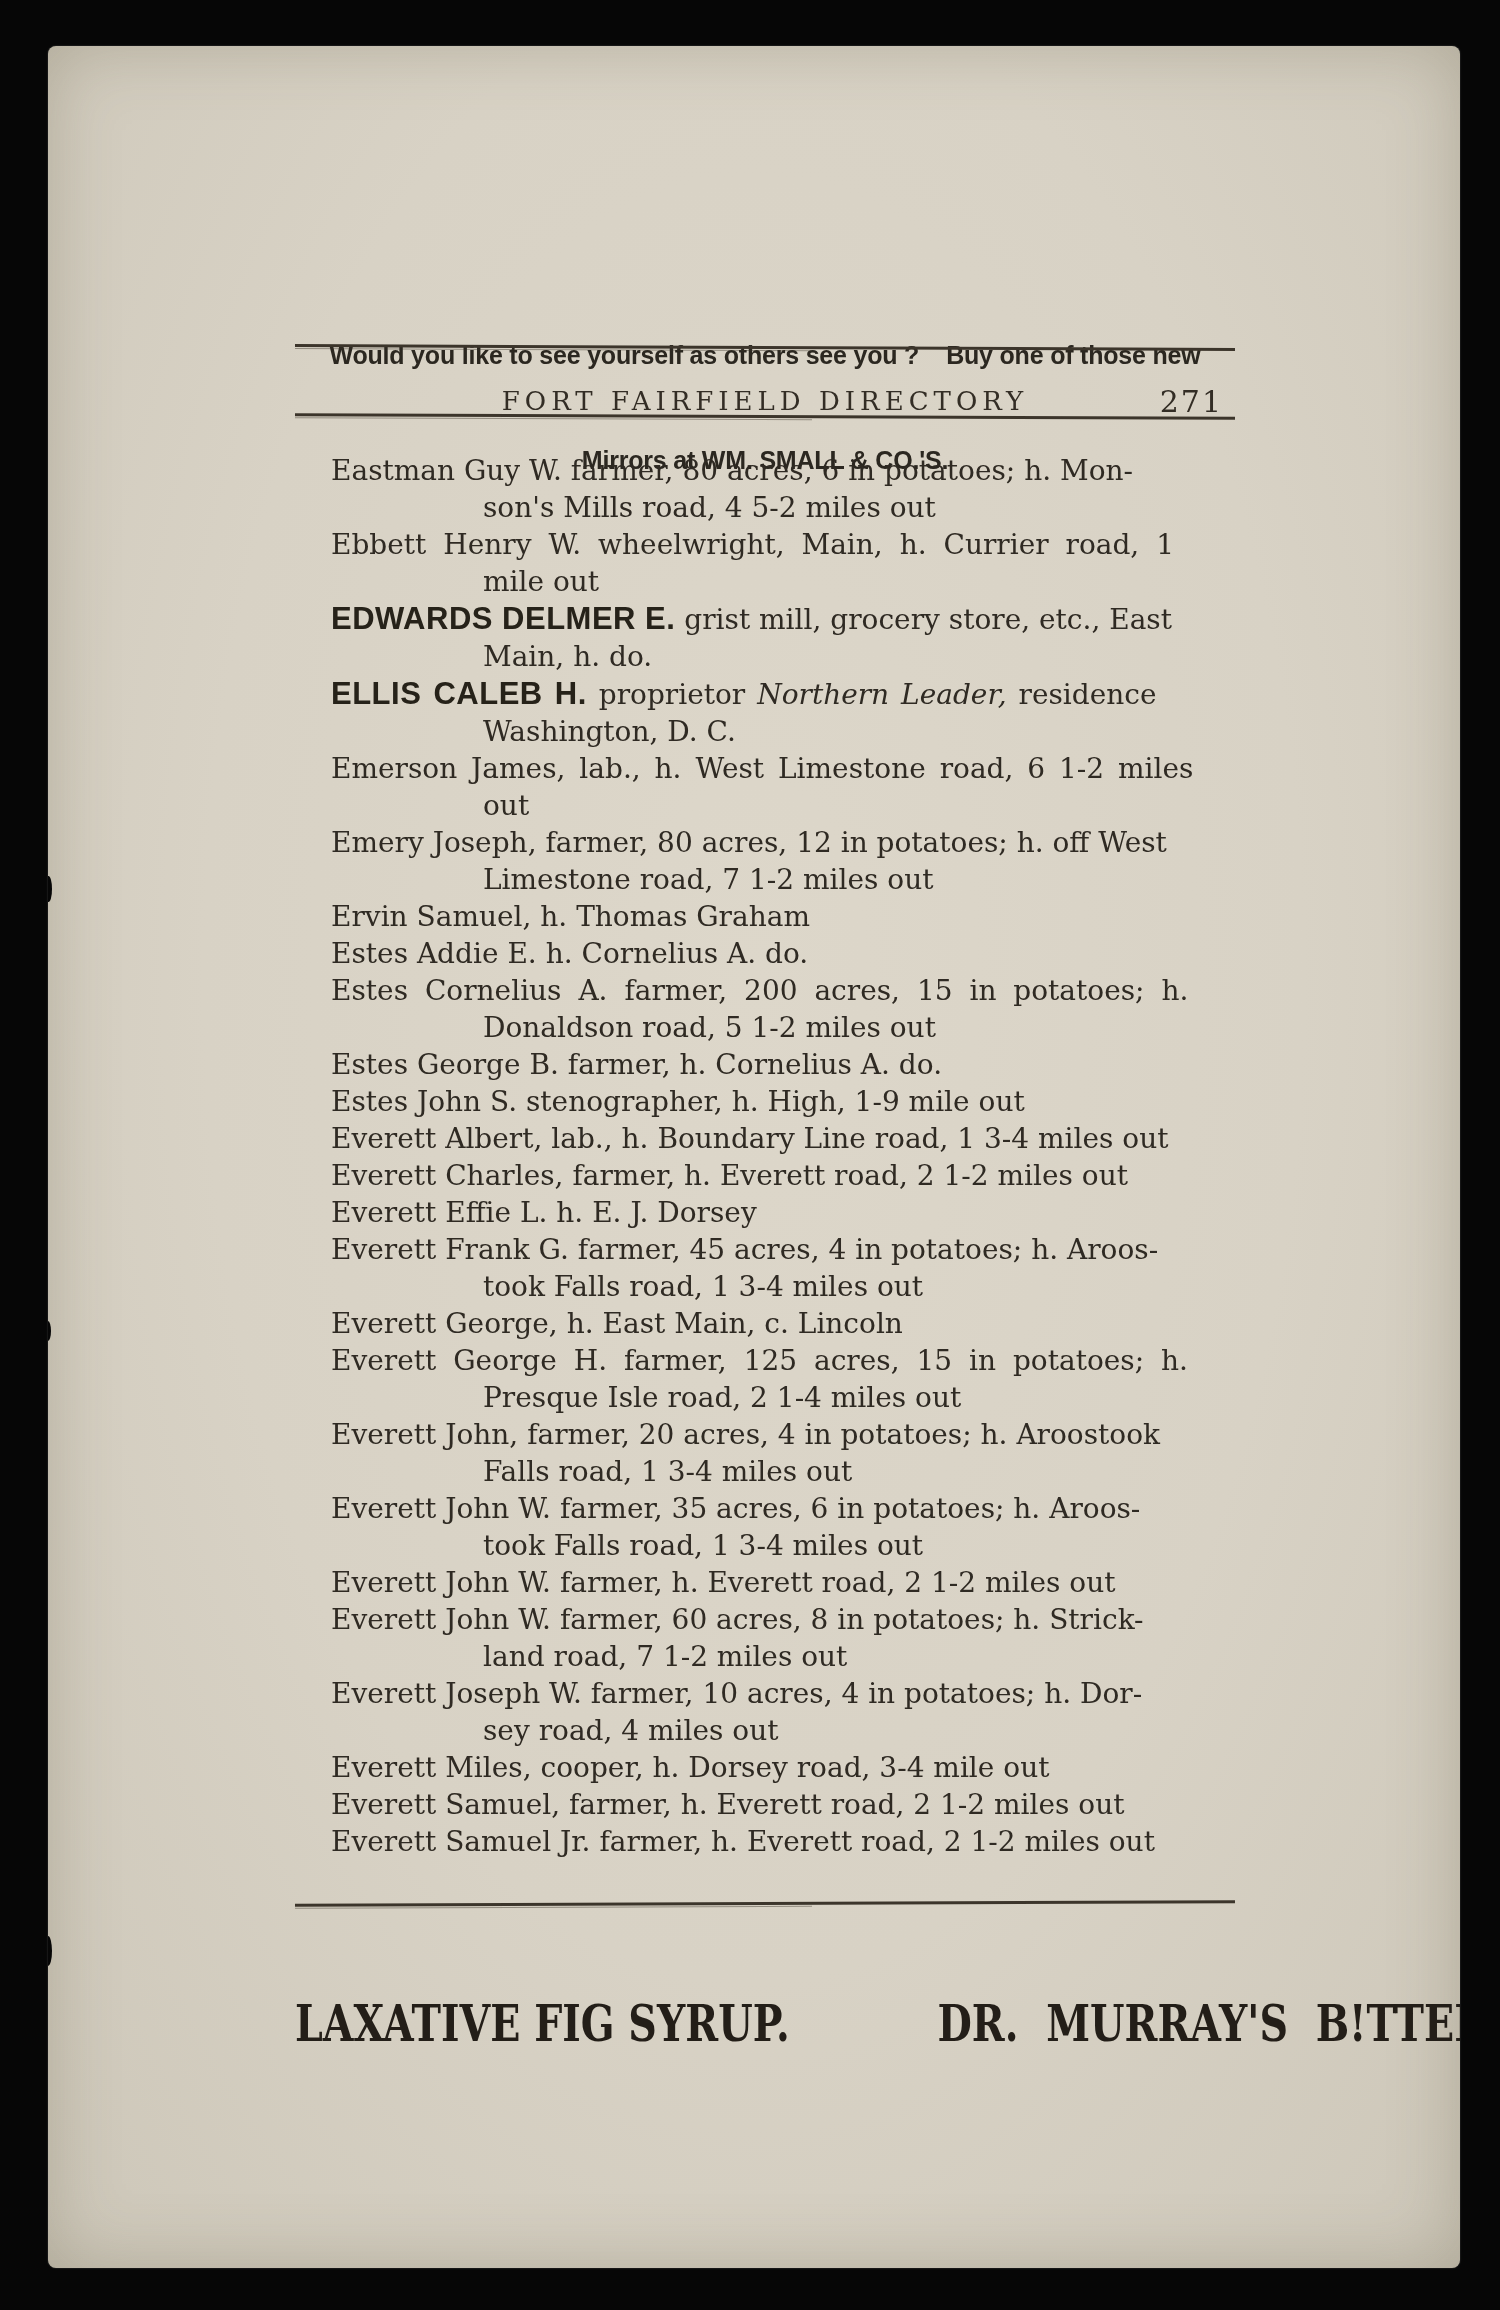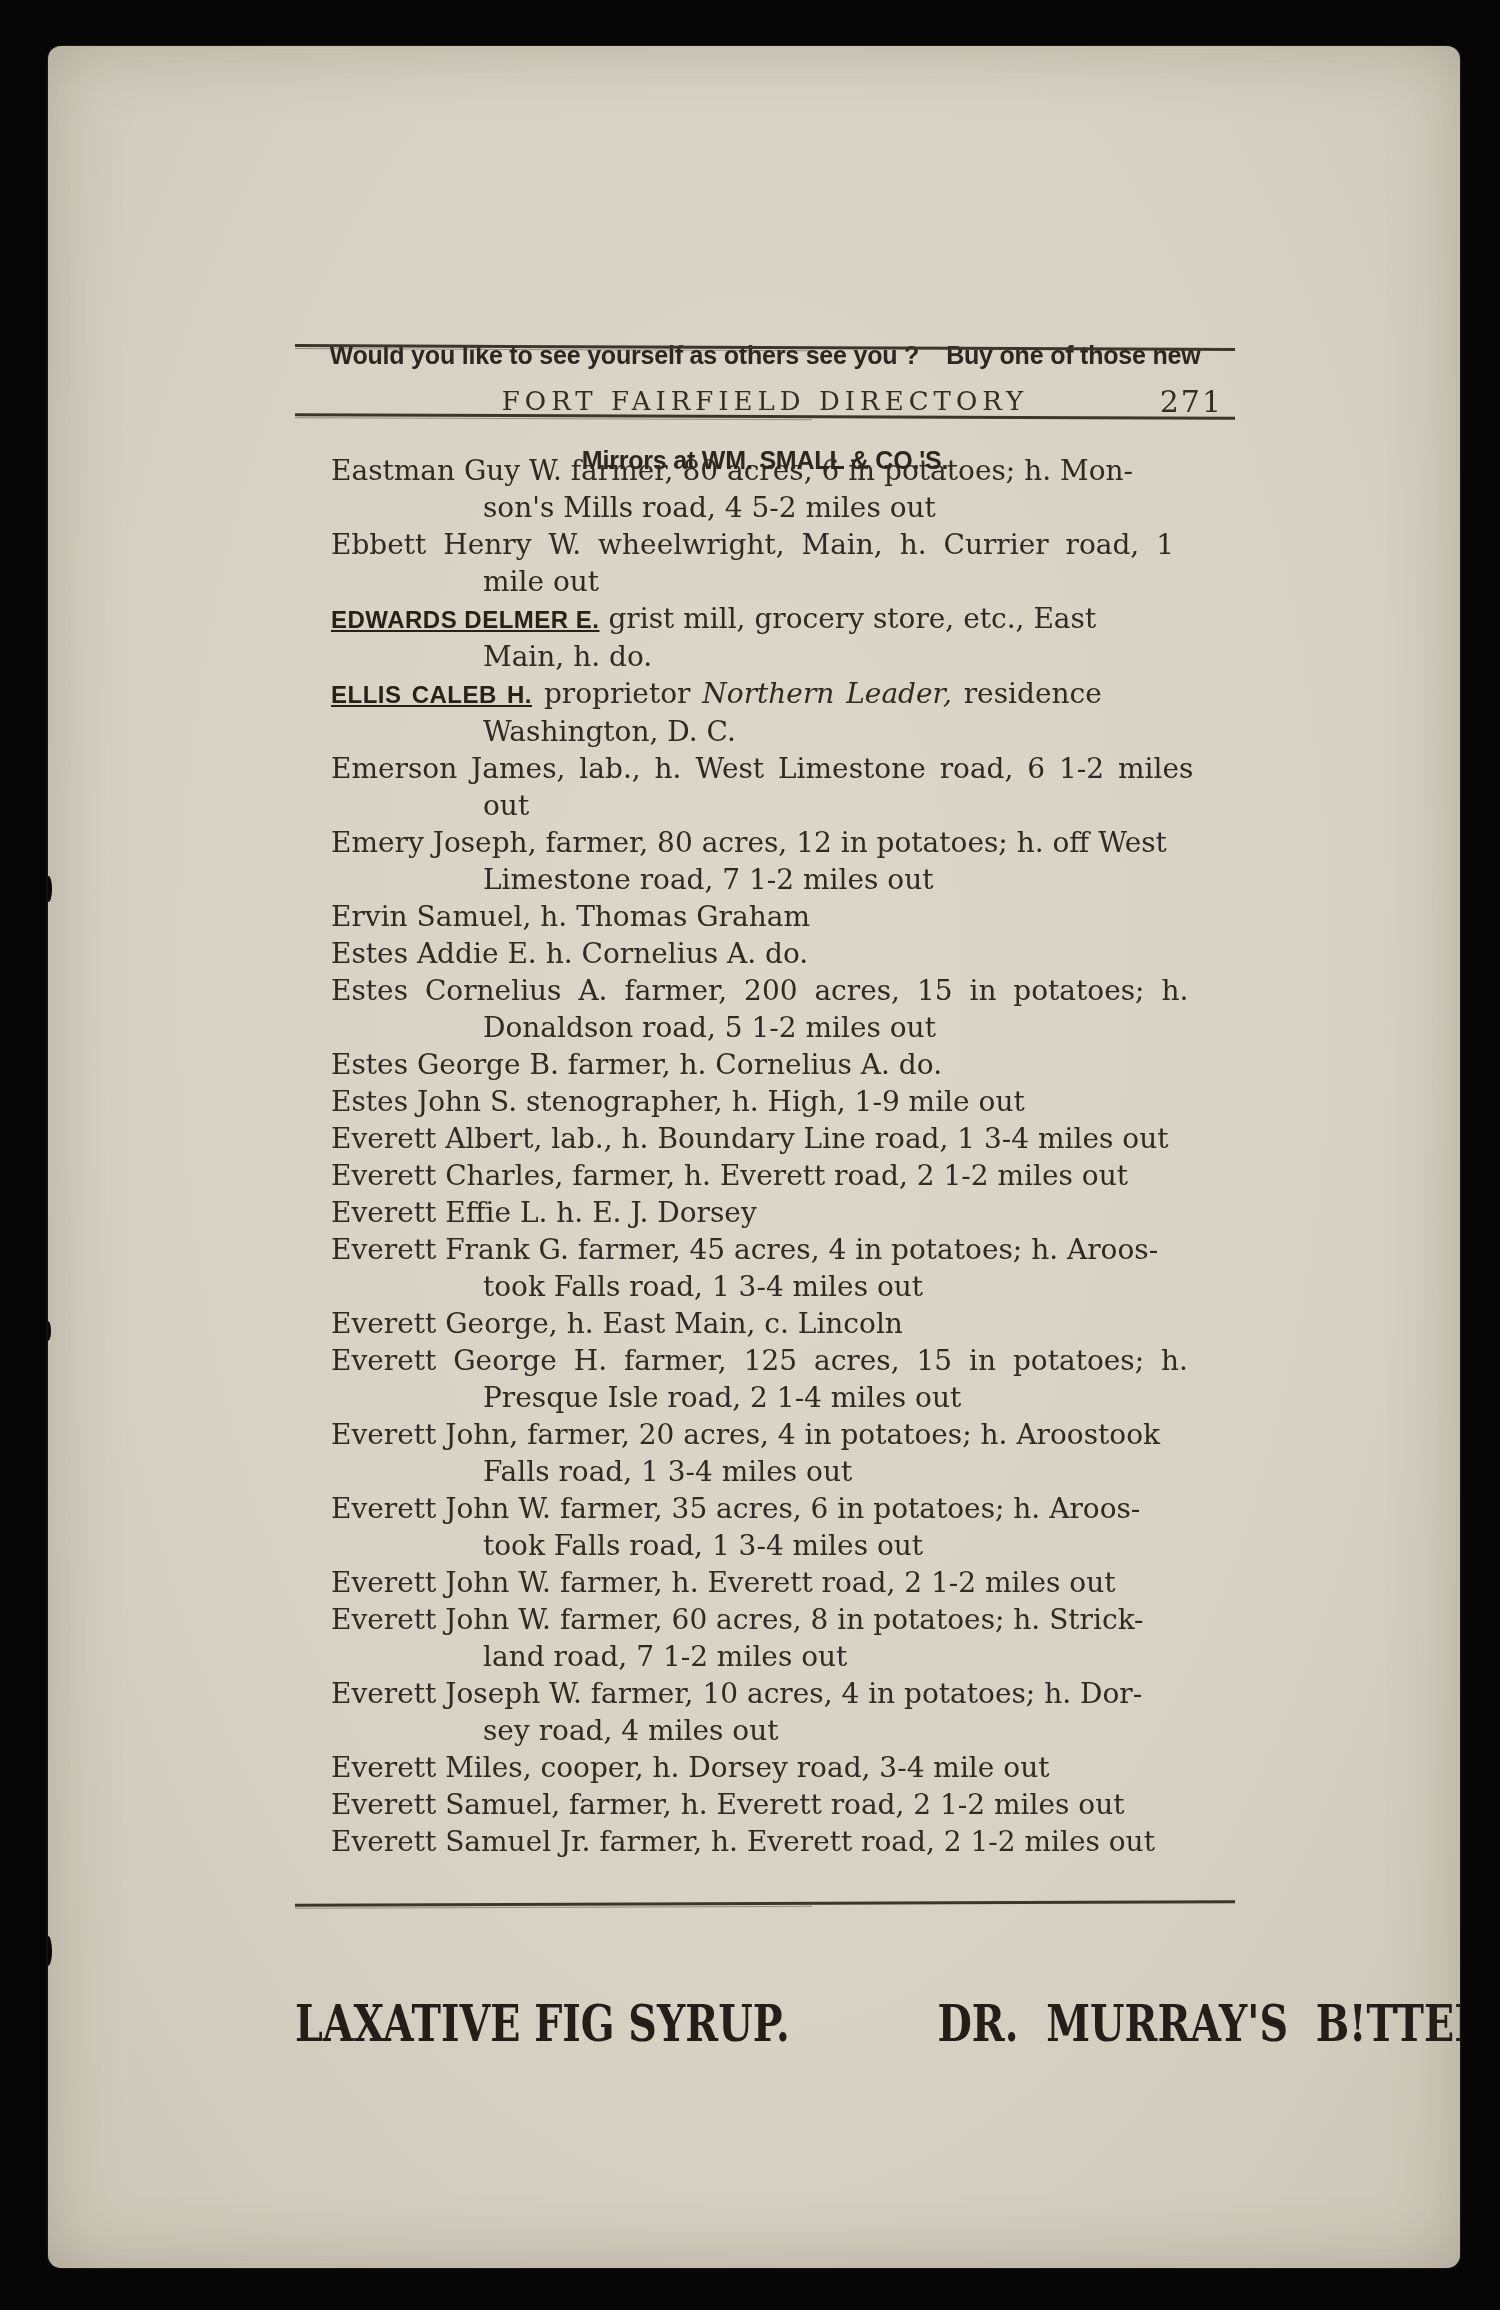--- a/index.html
+++ b/index.html
@@ -7,21 +7,21 @@
     width:1500px;height:2310px;
     background:#060606;
     position:relative;
     font-family:"DejaVu Serif", serif;
     overflow:hidden;
   }
   .paper{
     position:absolute;left:48px;top:46px;width:1412px;height:2222px;
     background:radial-gradient(ellipse at 50% 42%, #ddd7ca 0%, #d8d2c5 55%, #cdc7b9 100%);
     box-shadow:inset 0 0 70px rgba(95,85,62,0.28), 0 0 2px rgba(255,255,255,0.25);
-    border-radius:13px;
+    border-radius:8px;
     overflow:hidden;
   }
   .nick{position:absolute;background:#060606;}
   .nick1{left:-3px;top:830px;width:7px;height:26px;border-radius:0 60% 60% 0;}
   .nick2{left:-3px;top:1275px;width:6px;height:20px;border-radius:0 60% 60% 0;}
   .nick3{left:-4px;top:1890px;width:8px;height:30px;border-radius:0 60% 60% 0;}
 
   .header-ad{
     position:absolute;left:247px;top:222px;width:940px;
     font-family:"Liberation Sans", sans-serif;
@@ -49,21 +49,21 @@
   }
 
   .entries{
     position:absolute;left:247px;top:406px;width:946px;
     font-size:28px;line-height:37px;color:#2f2a23;
   }
   .entries .line{white-space:pre;margin-left:36px;}
   .entries .wrap{padding-left:152px;}
   .blead{
     font-family:"Liberation Sans", sans-serif;
-    font-weight:700;font-size:24px;letter-spacing:0.5px;color:#262219;text-decoration:underline;
+    font-weight:700;font-size:31px;letter-spacing:0.5px;color:#262219;
   }
   .ital{font-style:italic;}
 
   .footer-ad{
     position:absolute;left:247px;top:1948px;width:940px;
     display:flex;justify-content:space-between;align-items:flex-start;
     font-family:"DejaVu Serif", serif;font-weight:700;
     font-size:45px;color:#231e18;white-space:pre;
   }
   .footer-ad .fleft{transform:scale(0.88,1.12);transform-origin:left top;display:inline-block;}

